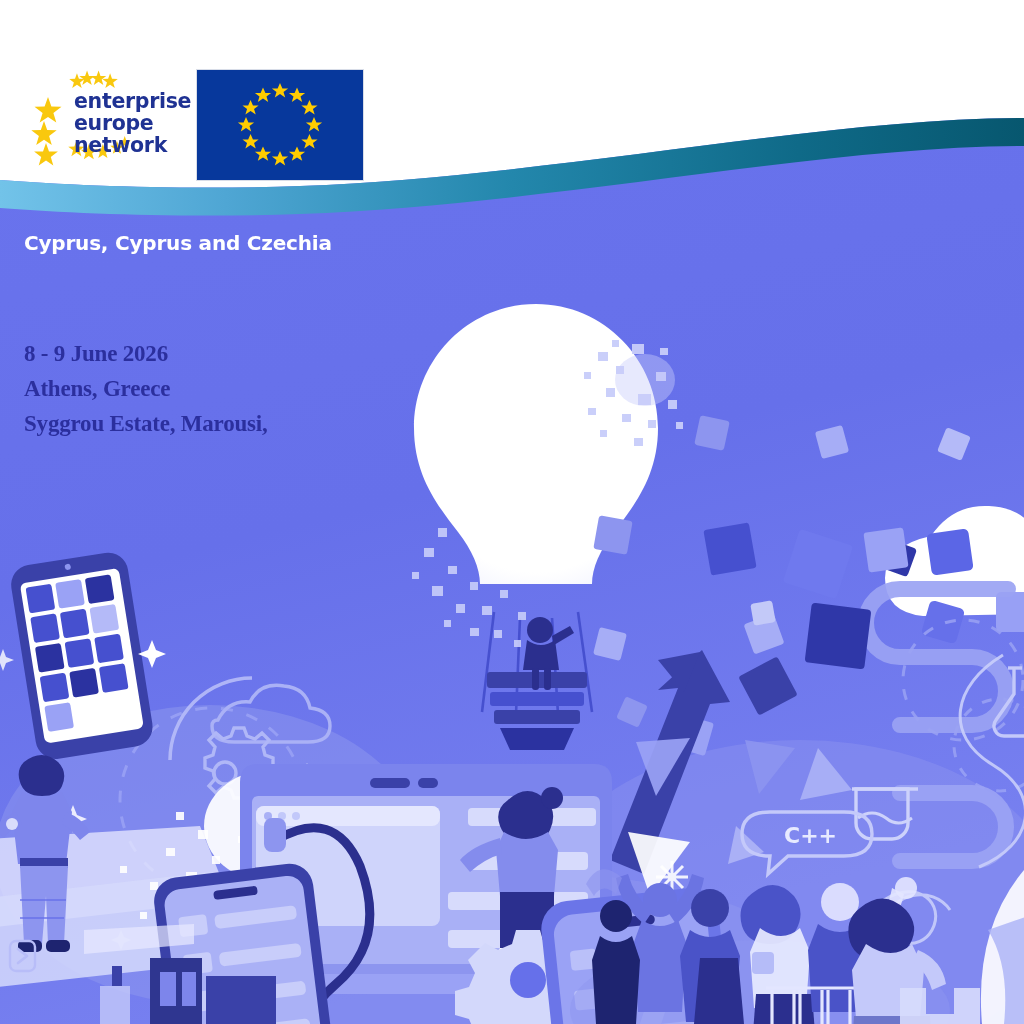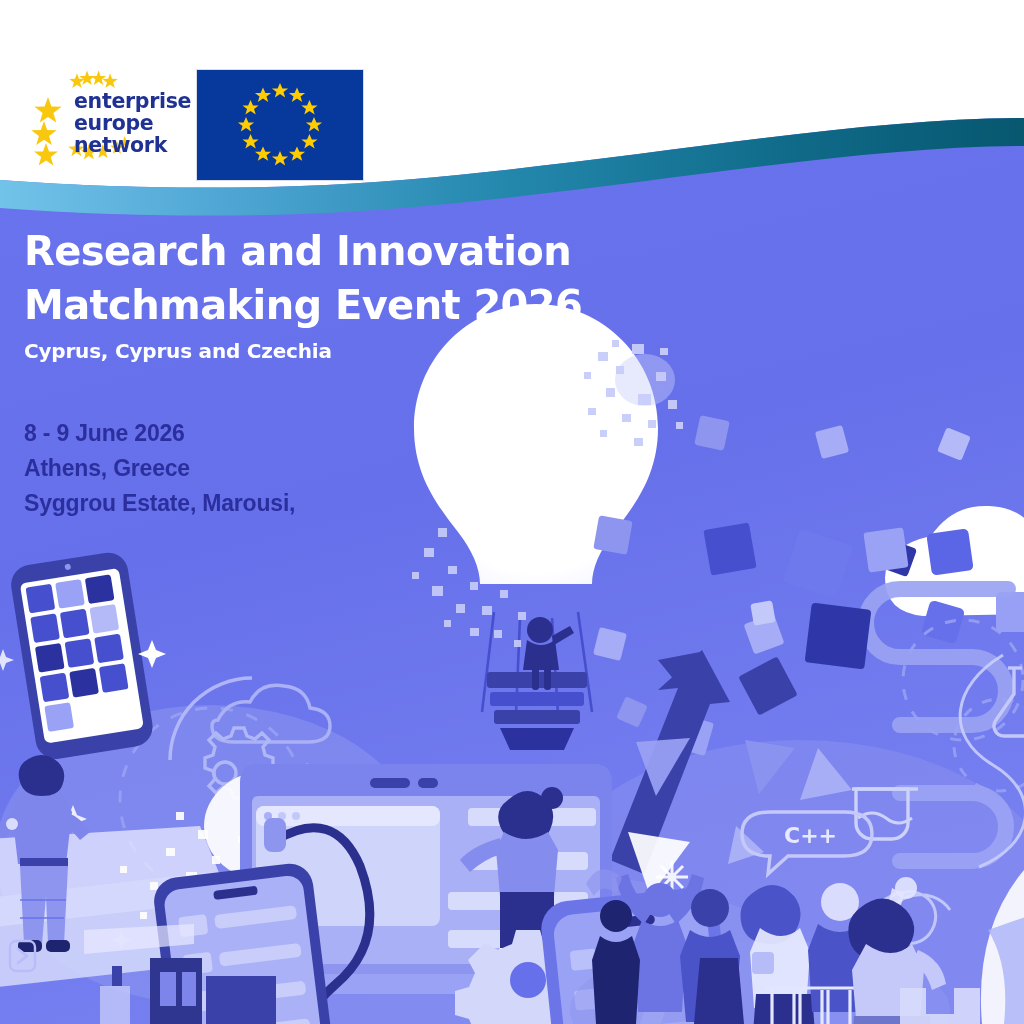--- a/index.html
+++ b/index.html
@@ -47,23 +47,23 @@
     font-size:40px;line-height:54px;letter-spacing:-0.6px;
     margin:0;
     font-family:"DejaVu Sans",sans-serif;
   }
   .subtitle{
     color:#ffffff;font-weight:700;font-size:20px;line-height:26px;
     margin:6px 0 0 0;letter-spacing:-0.2px;
     font-family:"DejaVu Sans",sans-serif;
   }
   .details{
-    margin-top:52px;color:#2b2f9e;font-weight:700;
+    margin-top:80px;color:#2b2f9e;font-weight:700;
     font-size:23px;line-height:35px;letter-spacing:-0.2px;
-    font-family:Liberation Sans, sans-serif;
+    font-family:Liberation Serif, serif;
   }
   .details div{white-space:nowrap;}
 </style>
 </head>
 <body>
 
 <div id="poster">
 
   <svg class="art" viewBox="0 0 1024 1024" preserveAspectRatio="none" aria-hidden="true">
     <defs>
@@ -545,24 +545,20 @@
             <g transform="rotate(330) translate(0,-34)">
                 <path d="M0-8 L2.4-2.6 8.1-2.6 3.5 0.9 5.2 6.4 0 3 -5.2 6.4 -3.5 0.9 -8.1-2.6 -2.4-2.6 Z" transform="rotate(-330)"></path>
               </g>
           </g>
         </g>
       </svg>
     </div>
   </div>
 
   <div class="textblock">
-    <h1 class="title">
-      <span>Research and Innovation</span><br>
-      <span>Matchmaking Event 2026</span>
-    </h1>
     <p class="subtitle">Cyprus, Cyprus and Czechia</p>
     <div class="details">
       <div>8 - 9 June 2026</div>
       <div>Athens, Greece</div>
       <div>Syggrou Estate, Marousi,</div>
     </div>
   </div>
 
 </div>
 

